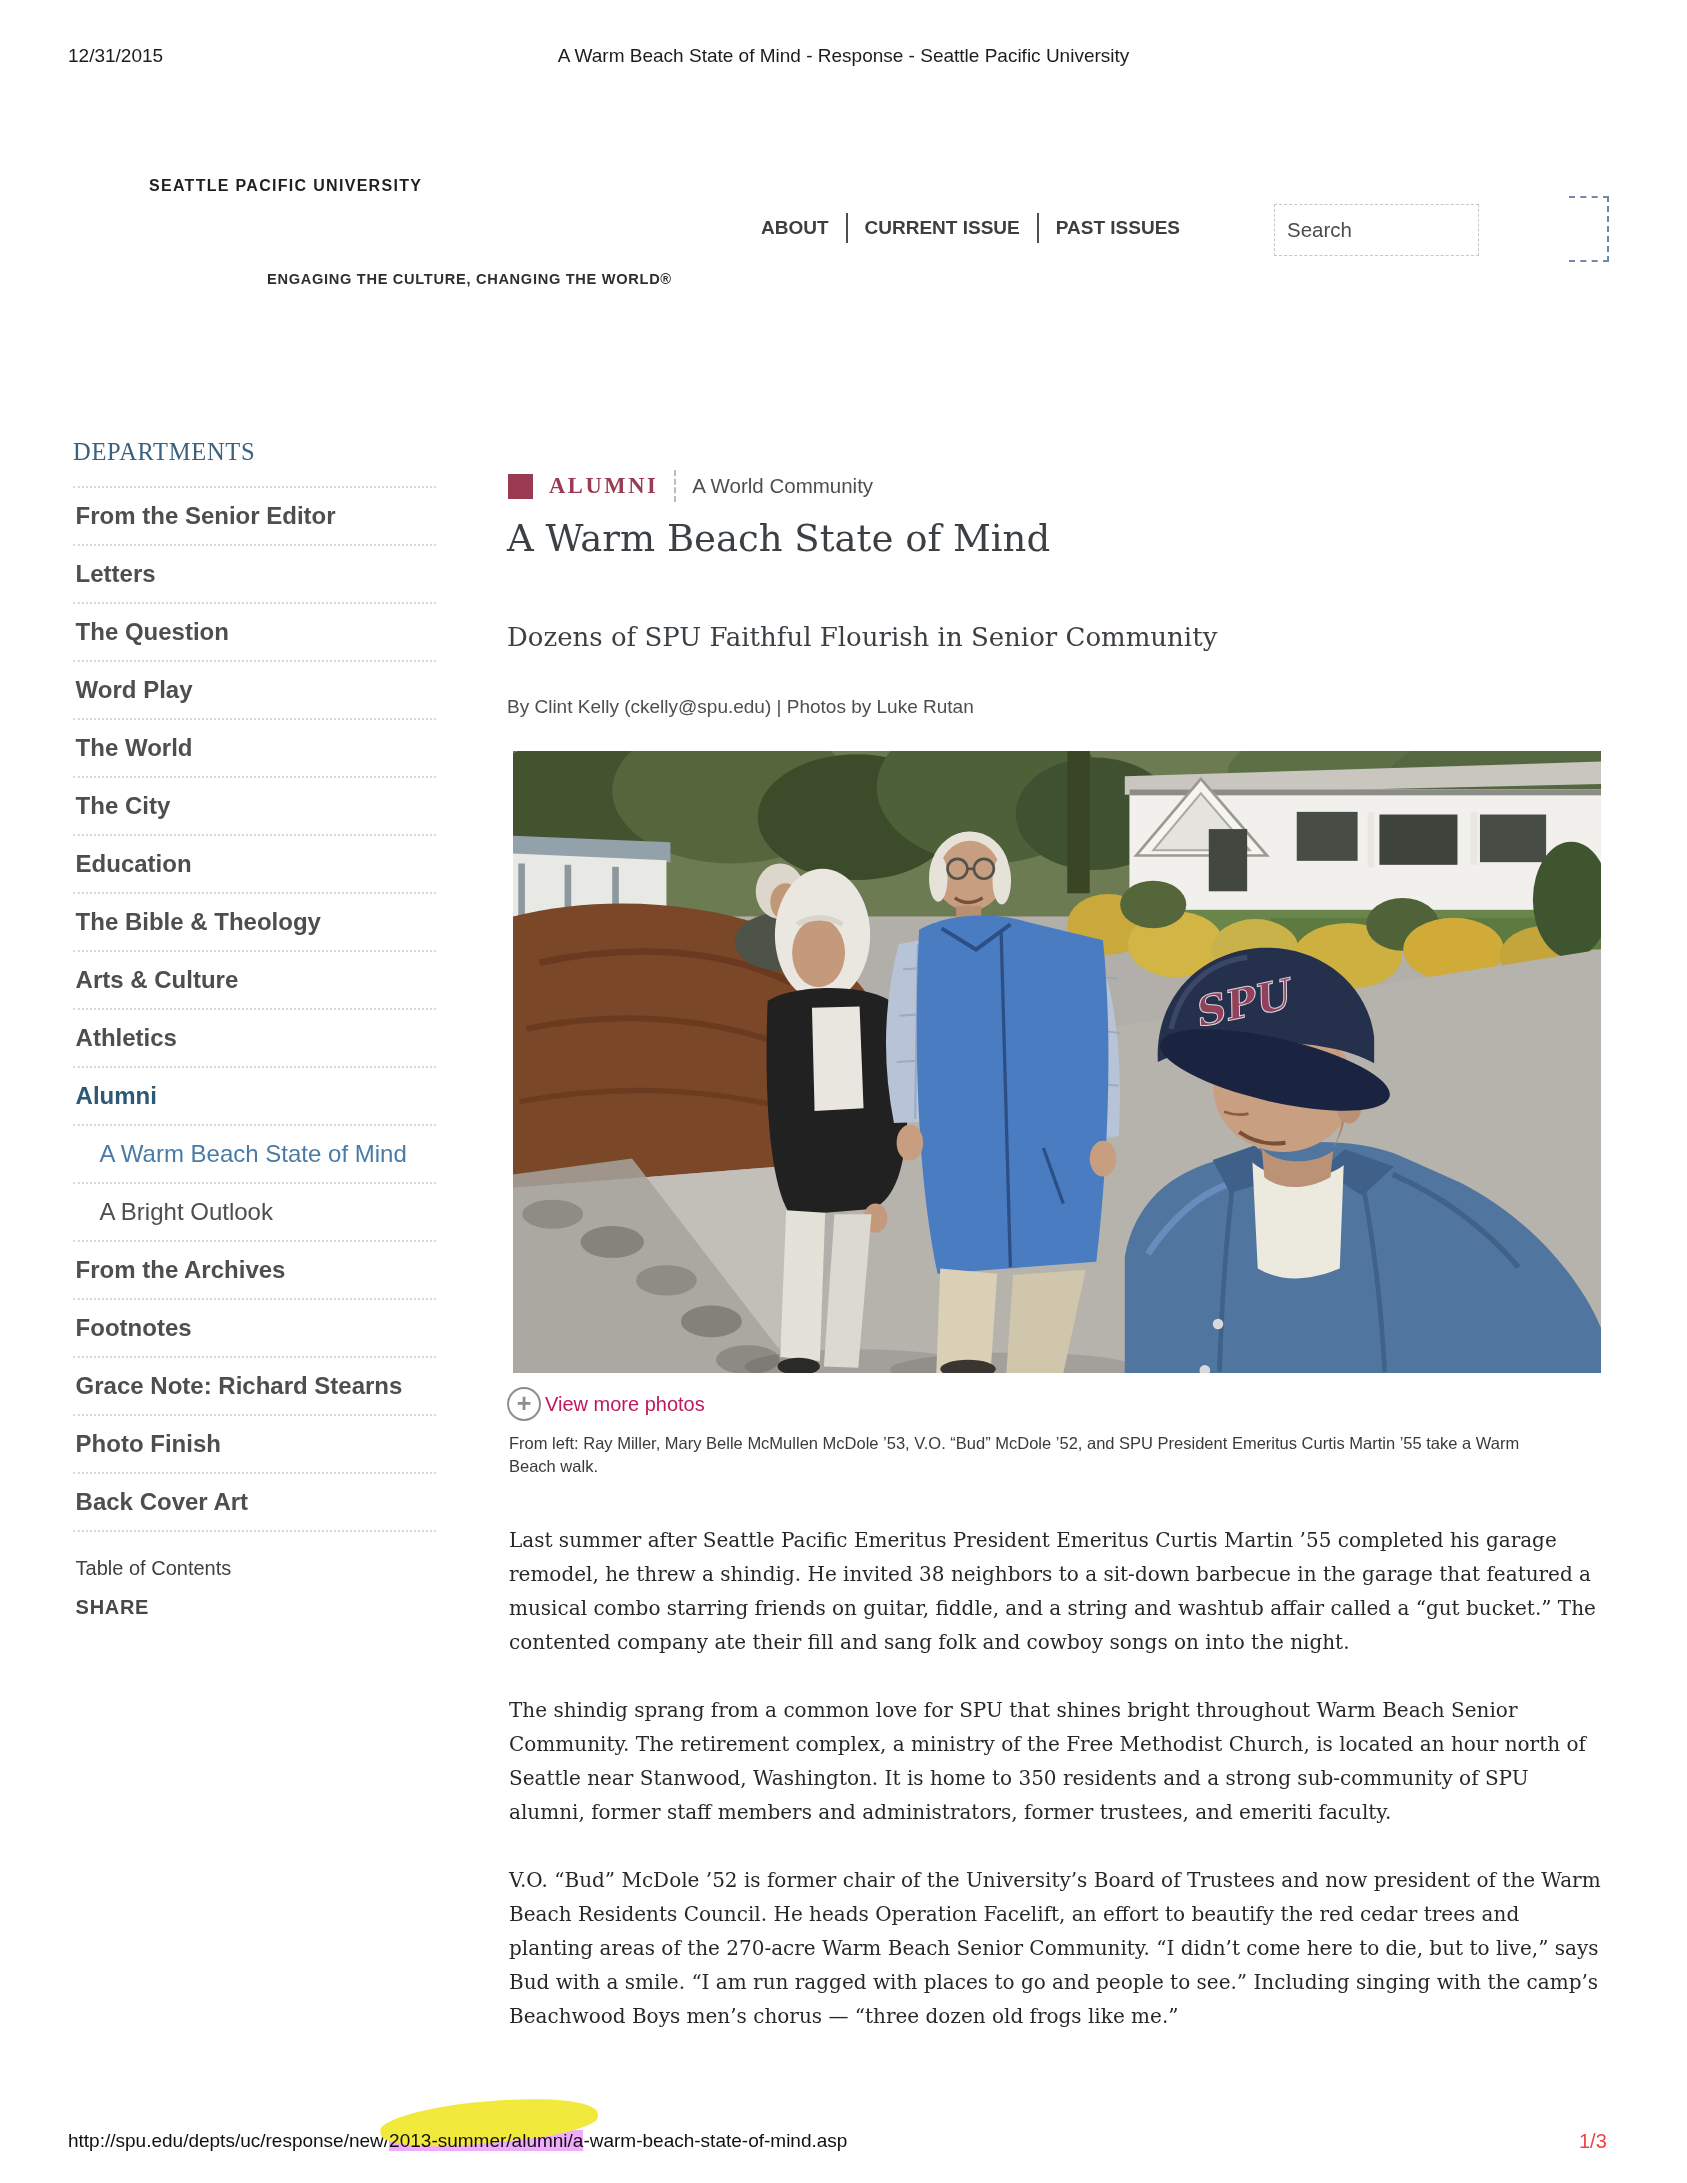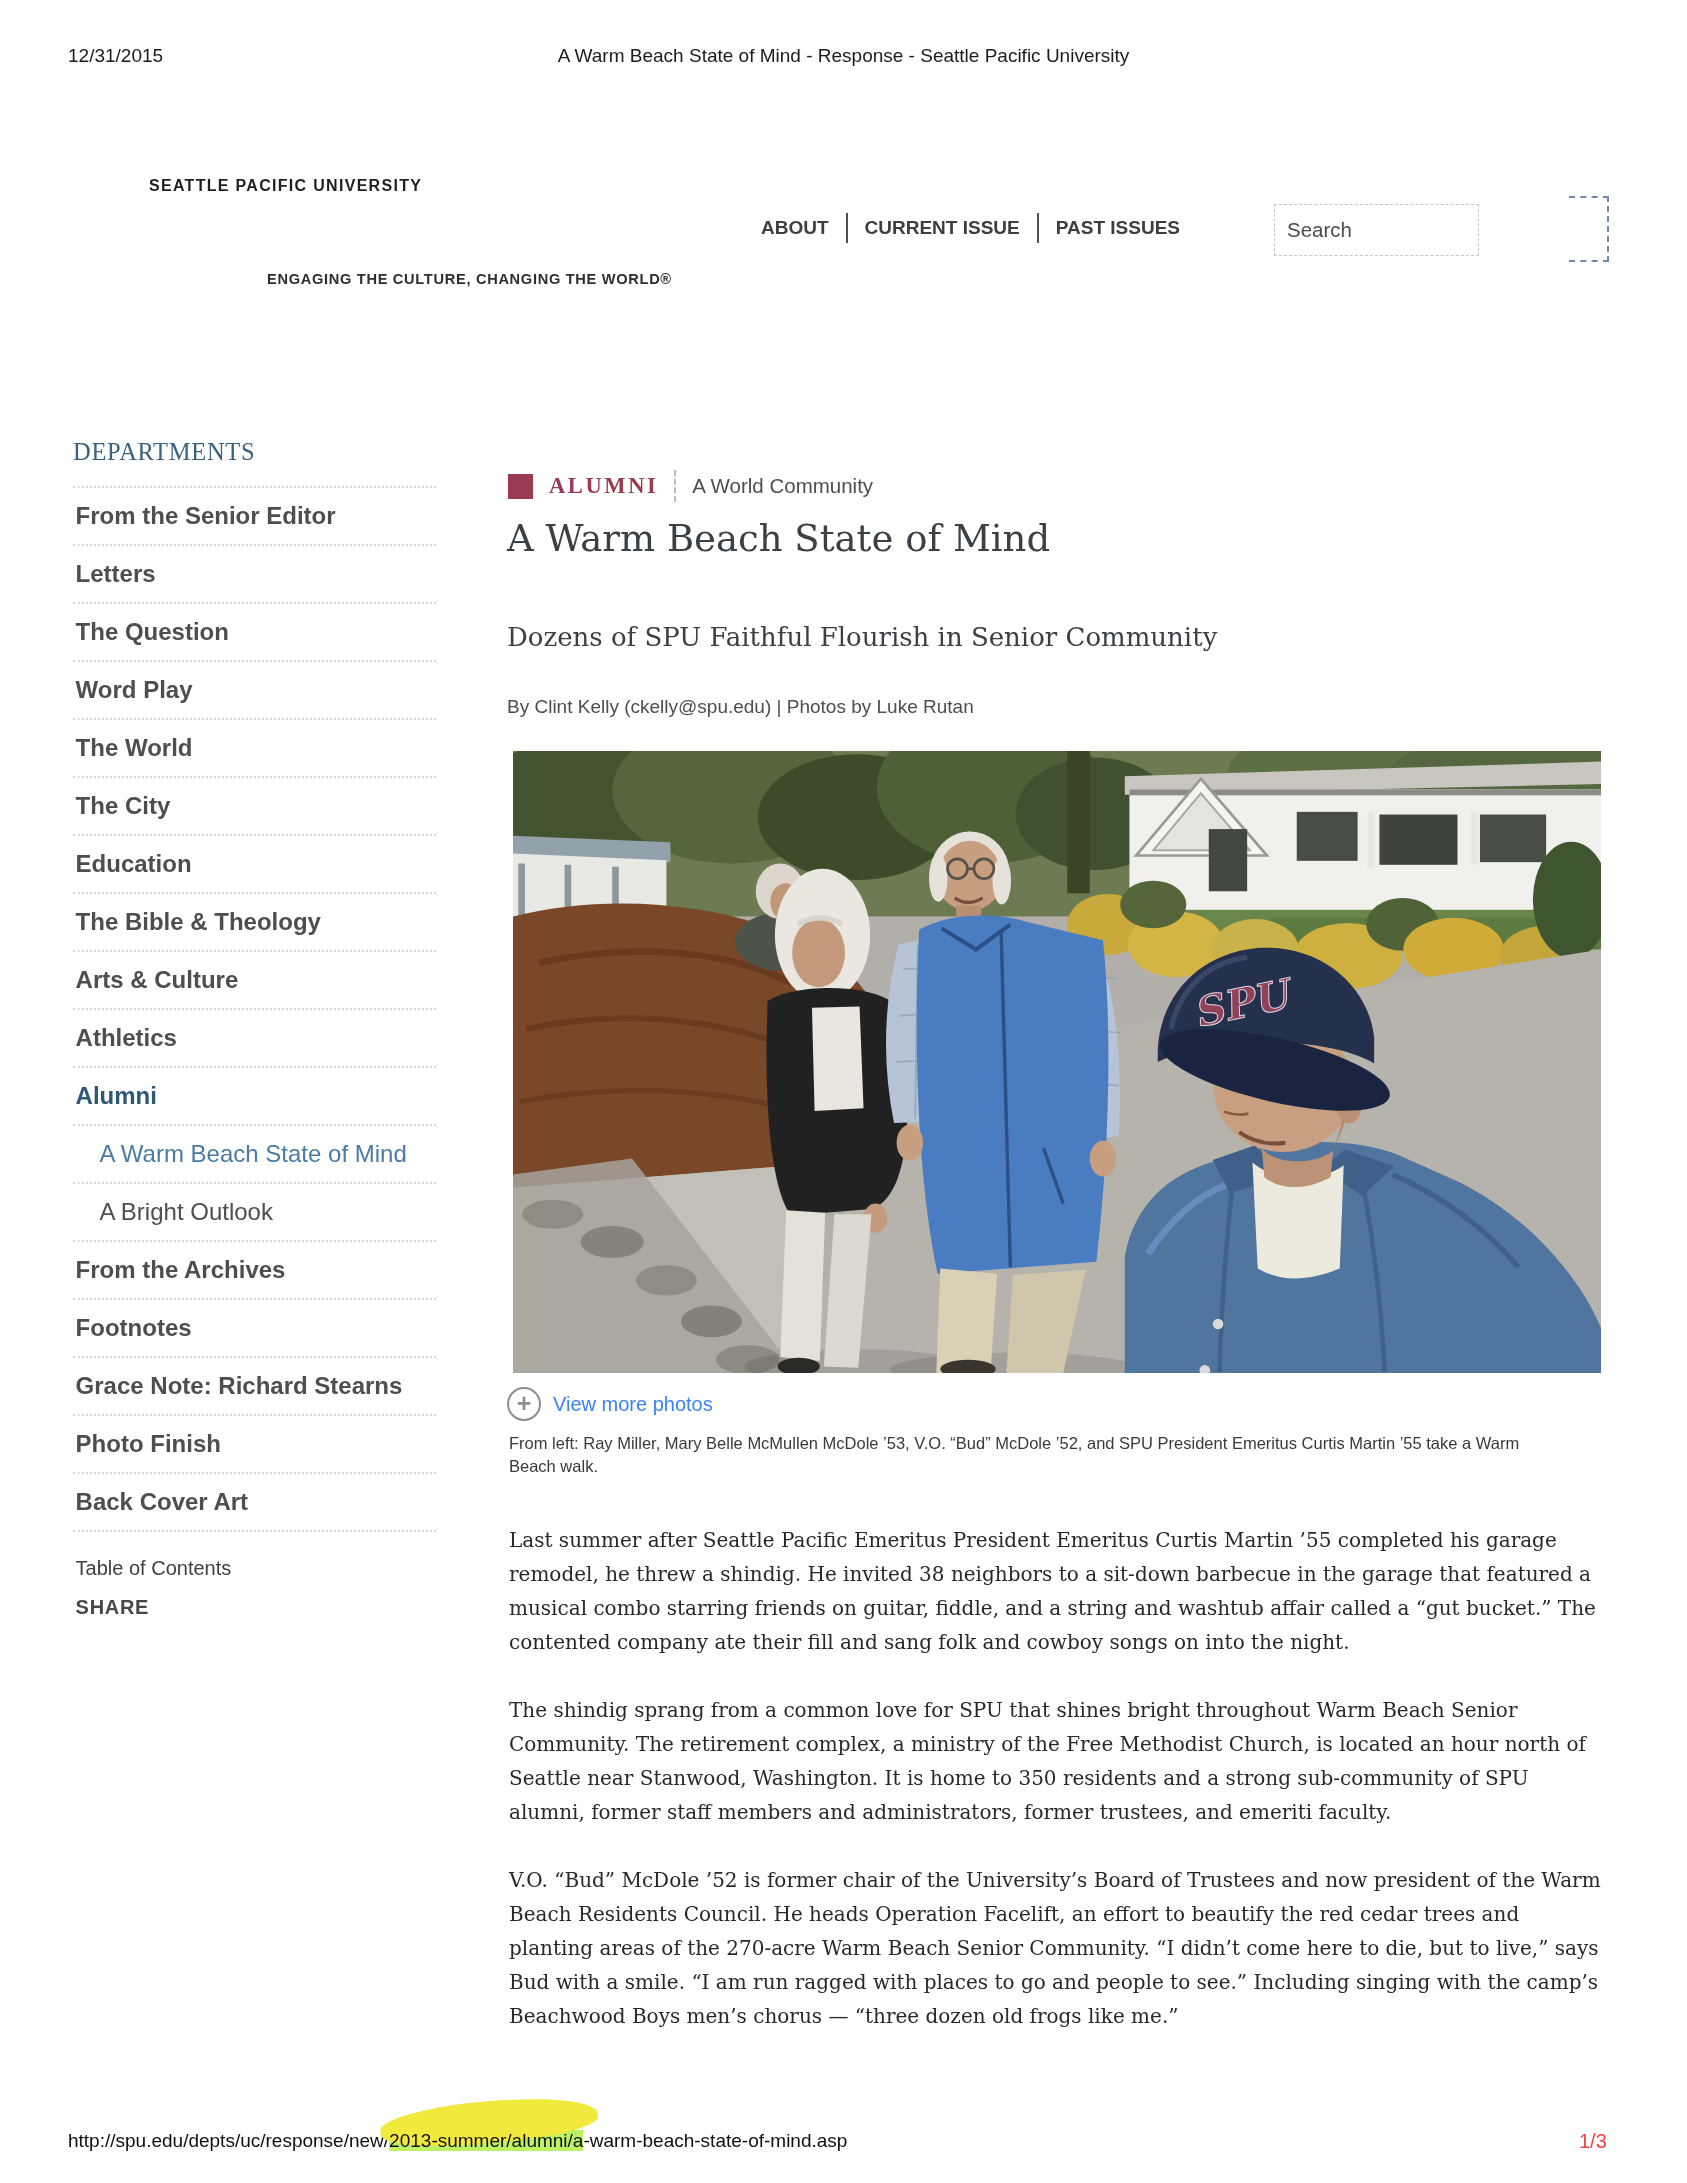--- a/index.html
+++ b/index.html
@@ -4,21 +4,21 @@
 <style>
   html,body{margin:0;padding:0;background:#e9e9e9;}
   .page{position:relative;width:1687px;height:2183px;background:#ffffff;overflow:hidden;
         font-family:"Liberation Sans",sans-serif;color:#222;}
   .abs{position:absolute;}
 
   
   .print-date{left:68px;top:45px;font-size:19px;color:#1c1c1c;}
   .print-title{left:0;top:45px;width:100%;text-align:center;font-size:19px;color:#1c1c1c;}
   .footer-url{left:68px;top:2130px;font-size:19px;color:#101010;white-space:nowrap;}
-  .hl{position:relative;background:#bef264;}
+  .hl{position:relative;background:#f0abfc;}
   .hl::before{content:"";position:absolute;left:-9.3px;top:-29px;width:218px;height:42px;
               background:#f2e93d;border-radius:55% 70% 45% 60%;transform:rotate(-6deg);}
   .hl-text{position:relative;}
   .footer-page{left:1579px;top:2130px;font-size:20px;color:#ef4444;text-align:right;}
 
   
   .logo{left:71px;top:165px;width:622px;height:139px;cursor:pointer;}
   .logo-univ{position:absolute;left:78px;top:12px;font-size:16px;font-weight:bold;
              letter-spacing:1.3px;color:#1f1f1f;}
   .logo-name{position:absolute;left:-2.6px;top:18.5px;font-family:"Liberation Serif",serif;
@@ -57,21 +57,21 @@
   .article-subtitle{left:507px;top:622px;font-family:"DejaVu Serif","Liberation Serif",serif;
                     font-size:26px;color:#3b4045;}
   .article-byline{left:507px;top:676px;font-size:19px;color:#4e4e4e;margin-top:20px;}
 
   .photo{left:513px;top:751px;width:1088px;height:622px;background:#b0ada8;}
   .photo svg{display:block;width:100%;height:100%;}
 
   .morephotos{left:507px;top:1387px;display:flex;align-items:center;cursor:pointer;}
   .plus-icon{width:30px;height:30px;border:2px solid #8d8d8d;border-radius:50%;color:#8d8d8d;
              font-size:25px;line-height:29px;text-align:center;font-weight:bold;}
-  .morephotos-label{margin-left:12px;font-size:20px;color:#3b82f6;}
+  .morephotos-label{margin-left:4px;font-size:20px;color:#be185d;}
 
   .caption{left:509px;top:1432px;width:1035px;font-size:16.5px;line-height:1.4;color:#3a3a3a;}
 
   .body-text{left:509px;top:1523px;width:1098px;font-family:"DejaVu Serif","Liberation Serif",serif;
              font-size:20px;line-height:34px;color:#282828;}
   .body-text p{margin:0 0 34px 0;}
 </style>
 </head>
 <body>
 

